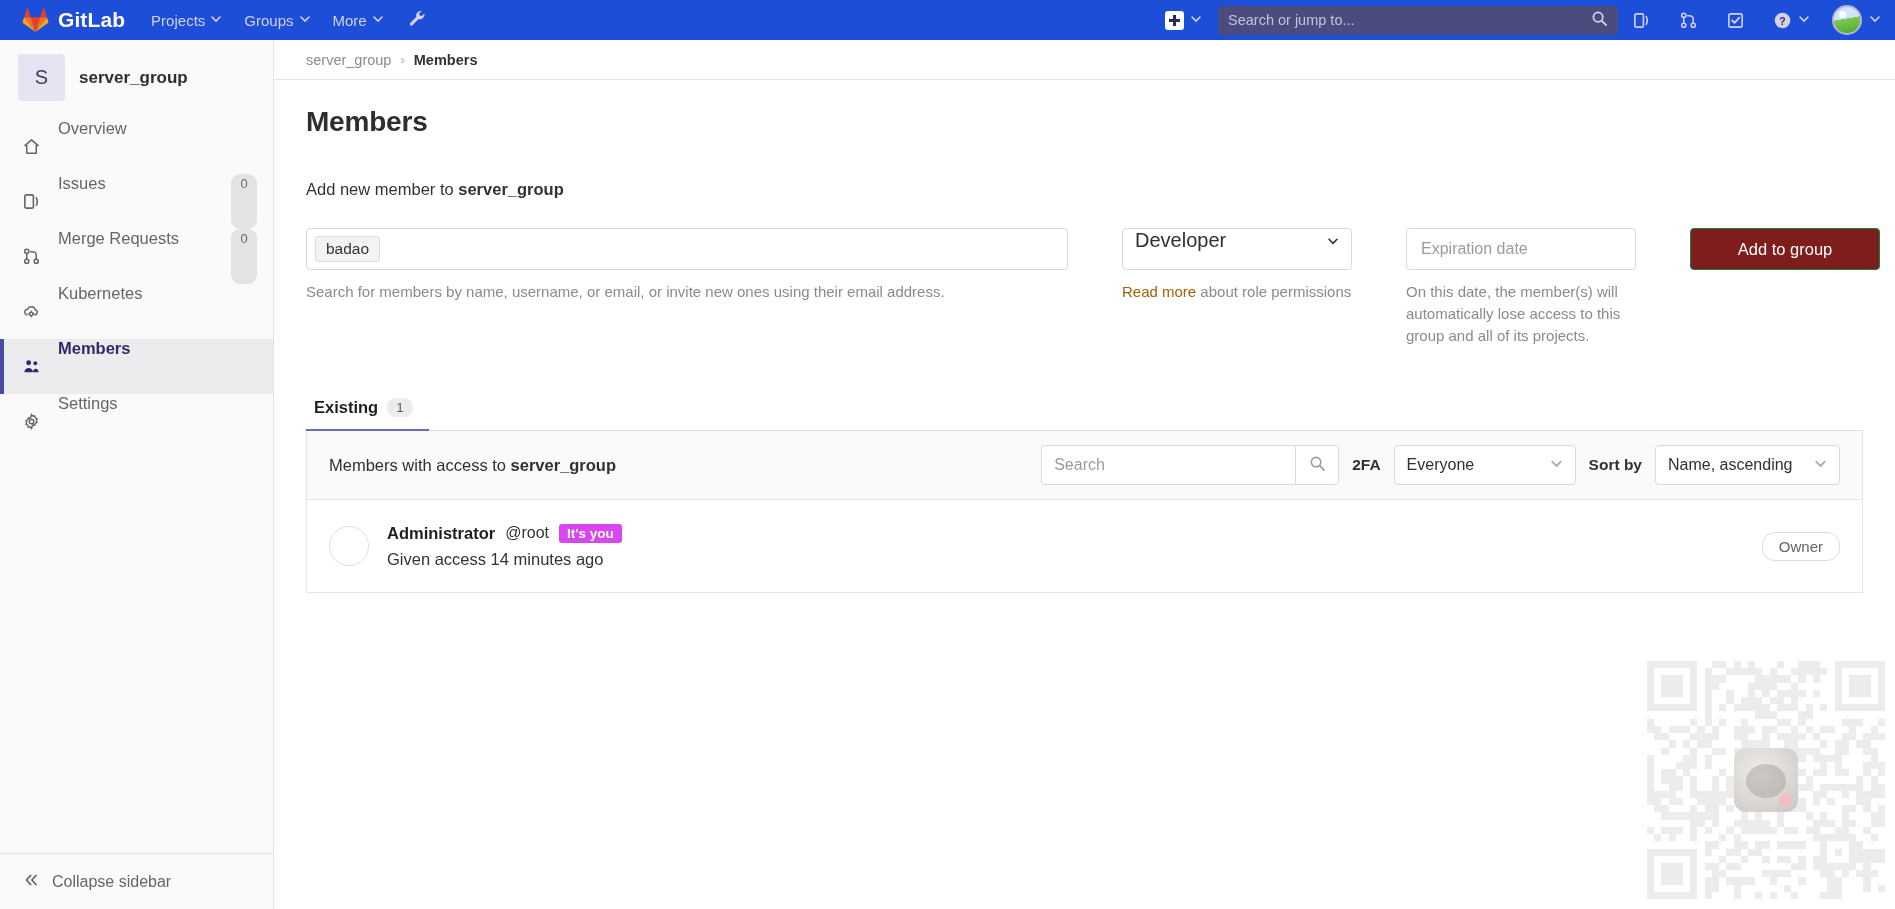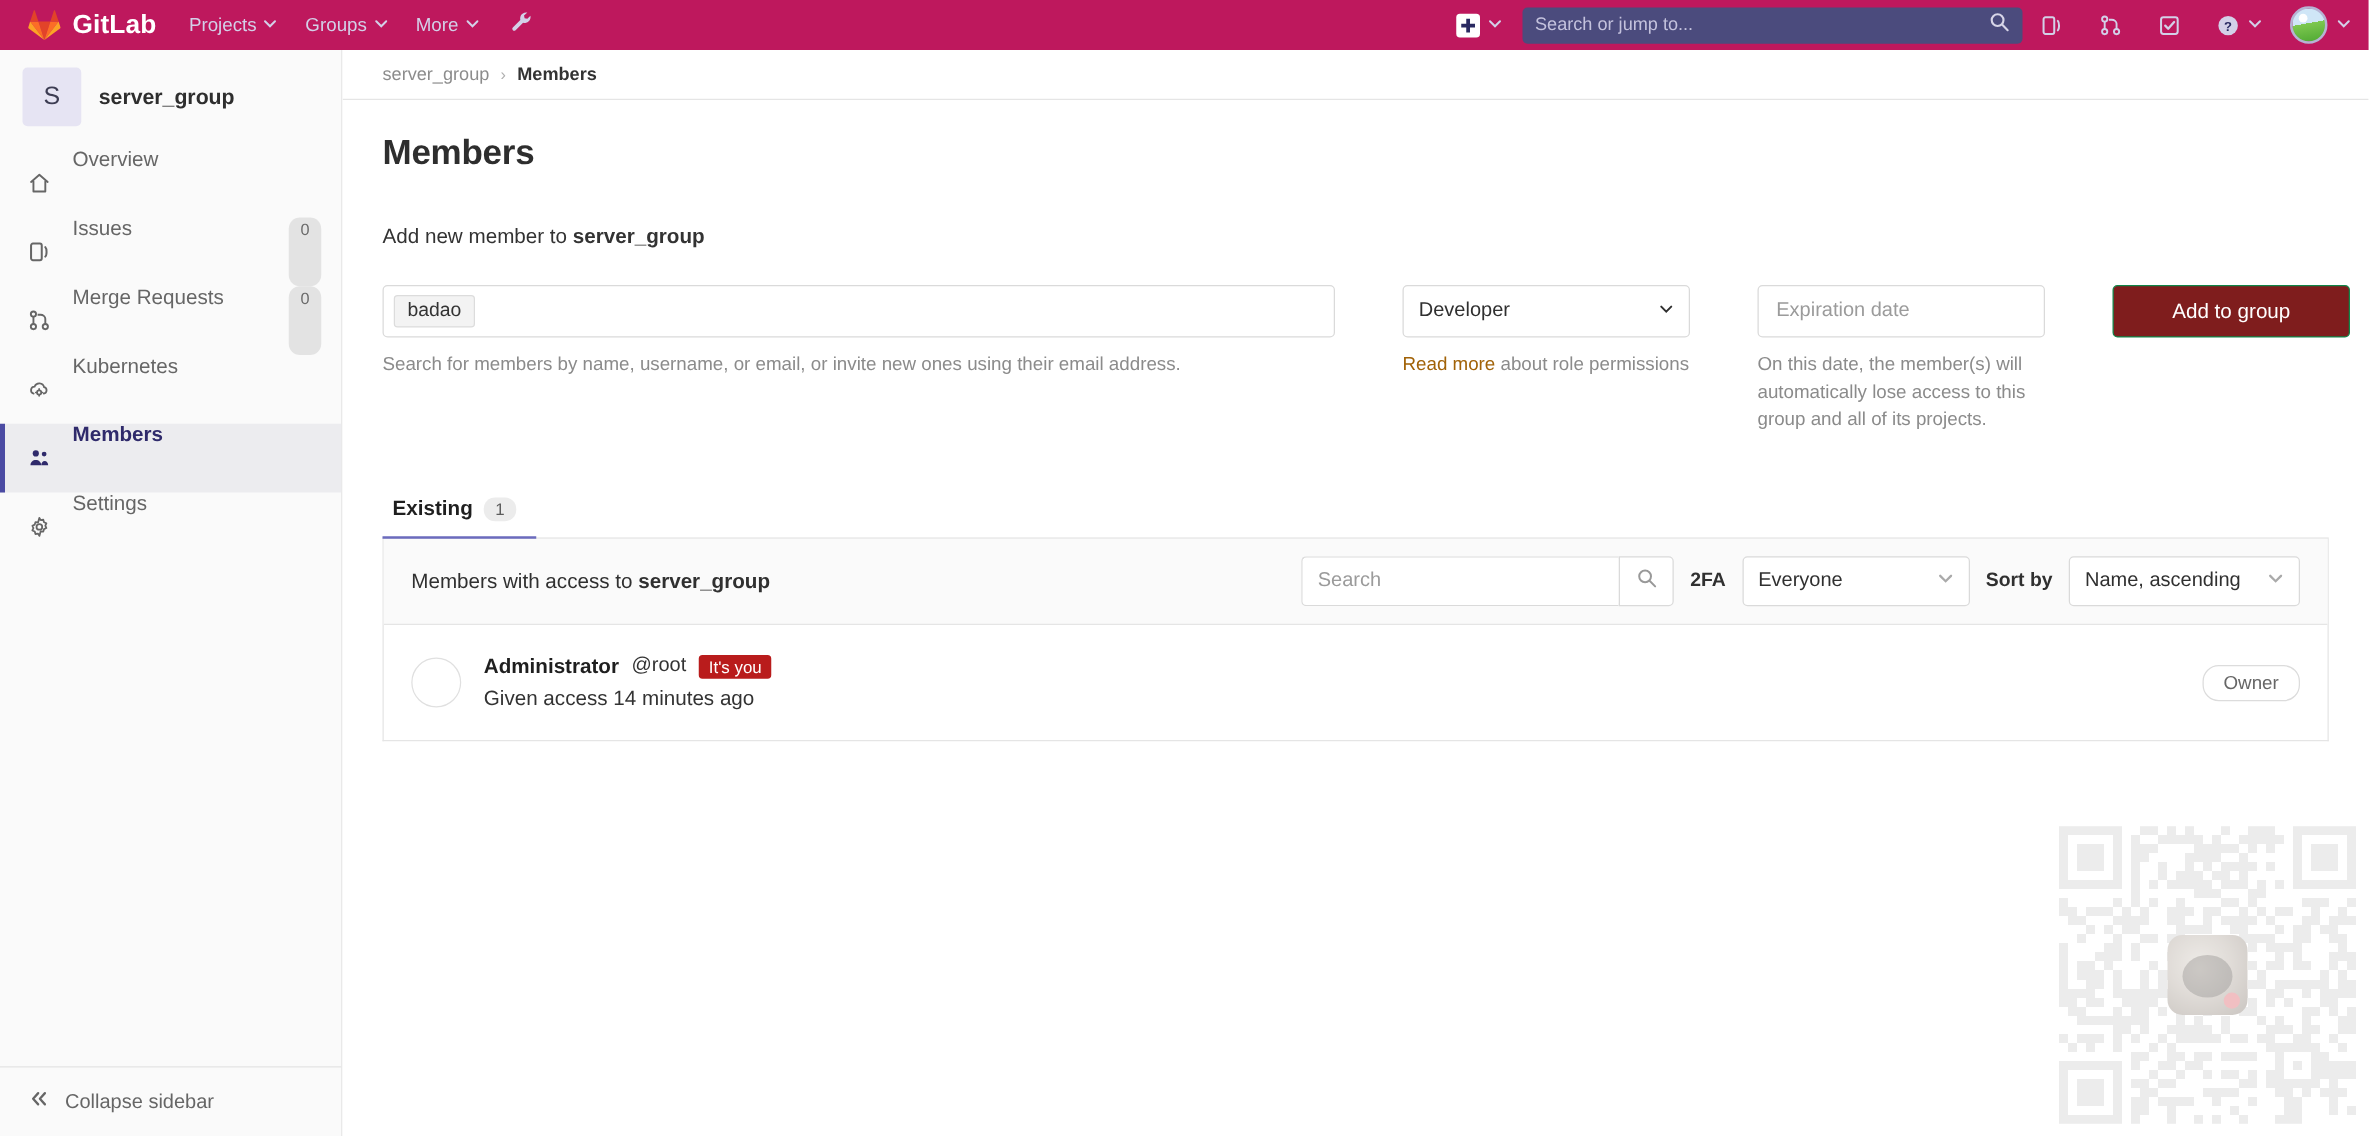--- a/index.html
+++ b/index.html
@@ -8,21 +8,21 @@
     width: 1895px; height: 909px;
     overflow: hidden;
     background: #fff;
     font-family: "Liberation Sans", sans-serif;
     -webkit-font-smoothing: antialiased;
   }
 
   
   .navbar {
     height: 40px;
-    background: #be185d;
+    background: #1d4ed8;
     display: flex;
     align-items: center;
     position: relative;
     z-index: 30;
   }
   .nav-left { display: flex; align-items: center; height: 100%; }
   .gl-logo-wrap {
     display: flex; align-items: center; gap: 9px;
     padding: 0 14px 0 22px; height: 100%;
   }
@@ -182,22 +182,22 @@
     font-size: 15.5px; color: #333; padding: 3px 10px;
   }
   .field-help {
     margin-top: 11px; font-size: 15px; color: #8b8b8b; line-height: 1.45;
   }
   .field-help a { color: #a16207; text-decoration: none; cursor: pointer; }
 
   .select-box {
     height: 42px; width: 100%;
     border: 1px solid #dadada; border-radius: 4px; background: #fff;
-    display: flex; align-items: center; padding: 0 12px;
-    font-size: 16px; color: #303030; cursor: pointer;
+    display: flex; align-items: flex-start; padding: 0 12px;
+    font-size: 20px; color: #303030; cursor: pointer;
   }
   .select-box .chev { margin-left: auto; }
   .text-input {
     height: 42px; width: 100%;
     border: 1px solid #dadada; border-radius: 4px; background: #fff;
     display: flex; align-items: center; padding: 0 14px;
     font-size: 16px; color: #9b9b9b; cursor: text;
   }
   .btn-primary {
     height: 42px; width: 190px;
@@ -262,22 +262,22 @@
     padding: 20px 22px; gap: 18px; min-height: 92px;
   }
   .m-avatar {
     width: 40px; height: 40px; border-radius: 50%;
     border: 1px solid #e0e0e0; background: #fff; flex: 0 0 40px;
   }
   .m-line1 { display: flex; align-items: center; gap: 10px; }
   .m-name { font-size: 16.5px; font-weight: 700; color: #1f1f1f; }
   .m-handle { font-size: 16px; color: #333; font-weight: 400; }
   .badge-you {
-    background: #b91c1c; color: #fff; font-size: 13.5px;
-    border-radius: 3px; padding: 2px 8px; font-weight: 400; text-align: right;
+    background: #d946ef; color: #fff; font-size: 13.5px;
+    border-radius: 3px; padding: 2px 8px; font-weight: 700; text-align: right;
   }
   .m-line2 { font-size: 16.5px; color: #333; margin-top: 7px; }
   .role-pill {
     margin-left: auto;
     border: 1px solid #dcdcdc; border-radius: 13px;
     padding: 5px 16px; font-size: 15px; color: #666; background: #fff;
   }
 
   
   .qr-wm {

